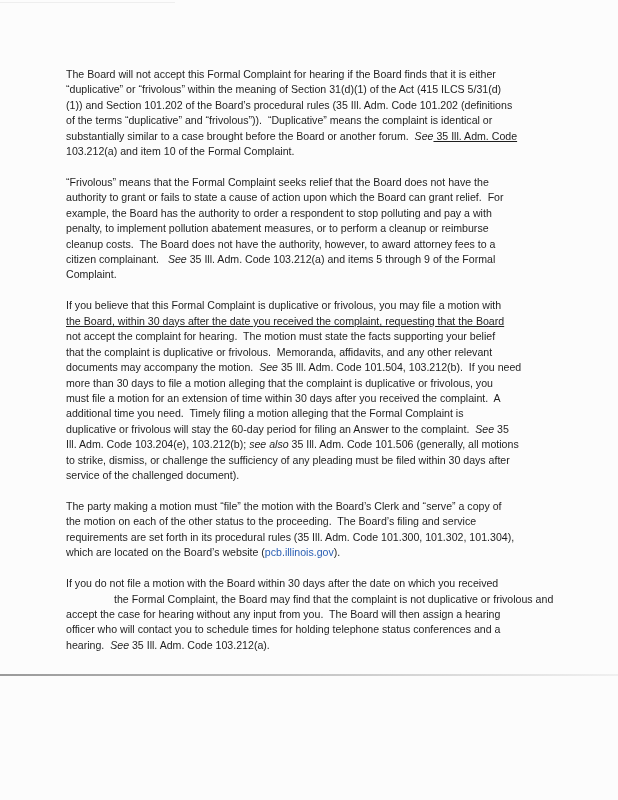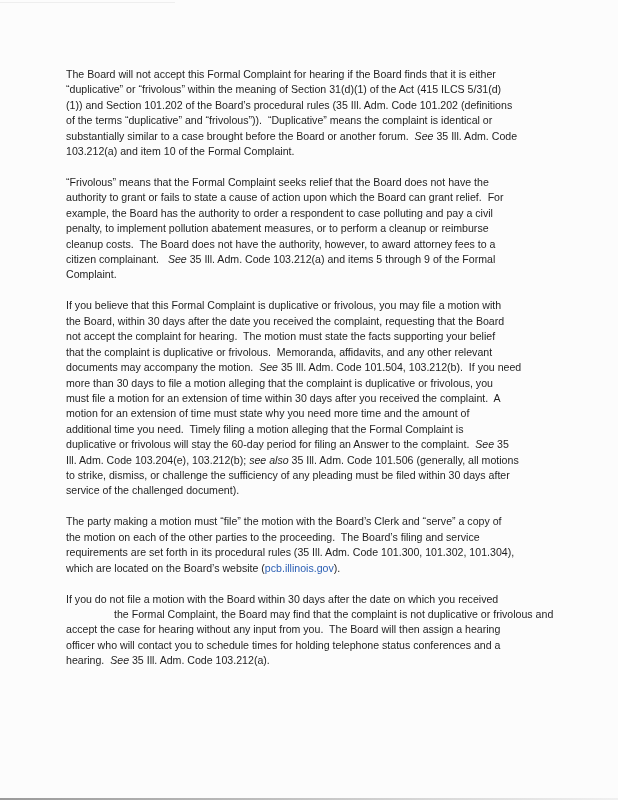--- a/index.html
+++ b/index.html
@@ -10,21 +10,21 @@
   body {
     width: 618px;
     height: 800px;
     position: relative;
     overflow: hidden;
   }
   .page {
     position: absolute;
     left: 0; top: 0;
     width: 618px;
-    height: 800px;
+    height: 676px;
     background: #fcfcfc;
   }
   .topline {
     position: absolute;
     left: 0; top: 2px;
     width: 175px; height: 1px;
     background: #eeeeee;
   }
   .bottomline {
     position: absolute;
@@ -57,50 +57,49 @@
 <body>
 
 <div class="page">
   <div class="topline"></div>
   <div class="content" id="content">
       <p class="para">
         <span class="line"><span style="white-space: pre;">The Board will not accept this Formal Complaint for hearing if the Board finds that it is either</span></span>
         <span class="line"><span style="white-space: pre;">“duplicative” or “frivolous” within the meaning of Section 31(d)(1) of the Act (415 ILCS 5/31(d)</span></span>
         <span class="line"><span style="white-space: pre;">(1)) and Section 101.202 of the Board’s procedural rules (35 Ill. Adm. Code 101.202 (definitions</span></span>
         <span class="line"><span style="white-space: pre;">of the terms “duplicative” and “frivolous”)).  “Duplicative” means the complaint is identical or</span></span>
-        <span class="line"><span style="white-space: pre;">substantially similar to a case brought before the Board or another forum.  </span><em style="white-space: pre;">See</em><span style="white-space: pre;"> 35 Ill. Adm. Code</span></span>
+        <span class="line"><span style="white-space: pre;">substantially similar to a case brought before the Board or another forum.  </span><em style="white-space: pre;">See</em><span style="white-space: pre; text-decoration: underline;"> 35 Ill. Adm. Code</span></span>
         <span class="line"><span style="white-space: pre; text-align: right;">103.212(a) and item 10 of the Formal Complaint.</span></span>
       </p>
       <p class="para">
         <span class="line"><span style="white-space: pre;">“Frivolous” means that the Formal Complaint seeks relief that the Board does not have the</span></span>
         <span class="line"><span style="white-space: pre;">authority to grant or fails to state a cause of action upon which the Board can grant relief.  For</span></span>
-        <span class="line"><span style="white-space: pre;">example, the Board has the authority to order a respondent to case polluting and pay a civil</span></span>
+        <span class="line"><span style="white-space: pre;">example, the Board has the authority to order a respondent to stop polluting and pay a with</span></span>
         <span class="line"><span style="white-space: pre;">penalty, to implement pollution abatement measures, or to perform a cleanup or reimburse</span></span>
         <span class="line"><span style="white-space: pre;">cleanup costs.  The Board does not have the authority, however, to award attorney fees to a</span></span>
         <span class="line"><span style="white-space: pre;">citizen complainant.   </span><em style="white-space: pre;">See</em><span style="white-space: pre;"> 35 Ill. Adm. Code 103.212(a) and items 5 through 9 of the Formal</span></span>
         <span class="line"><span style="white-space: pre;">Complaint.</span></span>
       </p>
       <p class="para">
         <span class="line"><span style="white-space: pre;">If you believe that this Formal Complaint is duplicative or frivolous, you may file a motion with</span></span>
-        <span class="line"><span style="white-space: pre;">the Board, within 30 days after the date you received the complaint, requesting that the Board</span></span>
+        <span class="line"><span style="white-space: pre; text-decoration: underline;">the Board, within 30 days after the date you received the complaint, requesting that the Board</span></span>
         <span class="line"><span style="white-space: pre;">not accept the complaint for hearing.  The motion must state the facts supporting your belief</span></span>
         <span class="line"><span style="white-space: pre;">that the complaint is duplicative or frivolous.  Memoranda, affidavits, and any other relevant</span></span>
         <span class="line"><span style="white-space: pre;">documents may accompany the motion.  </span><em style="white-space: pre;">See</em><span style="white-space: pre;"> 35 Ill. Adm. Code 101.504, 103.212(b).  If you need</span></span>
         <span class="line"><span style="white-space: pre;">more than 30 days to file a motion alleging that the complaint is duplicative or frivolous, you</span></span>
         <span class="line"><span style="white-space: pre;">must file a motion for an extension of time within 30 days after you received the complaint.  A</span></span>
-        <span class="line"><span style="white-space: pre;">motion for an extension of time must state why you need more time and the amount of</span></span>
         <span class="line"><span style="white-space: pre;">additional time you need.  Timely filing a motion alleging that the Formal Complaint is</span></span>
         <span class="line"><span style="white-space: pre;">duplicative or frivolous will stay the 60-day period for filing an Answer to the complaint.  </span><em style="white-space: pre;">See</em><span style="white-space: pre; margin-top: 16px;"> 35</span></span>
         <span class="line"><span style="white-space: pre;">Ill. Adm. Code 103.204(e), 103.212(b); </span><em style="white-space: pre;">see also</em><span style="white-space: pre;"> 35 Ill. Adm. Code 101.506 (generally, all motions</span></span>
         <span class="line"><span style="white-space: pre;">to strike, dismiss, or challenge the sufficiency of any pleading must be filed within 30 days after</span></span>
         <span class="line"><span style="white-space: pre;">service of the challenged document).</span></span>
       </p>
       <p class="para">
         <span class="line"><span style="white-space: pre;">The party making a motion must “file” the motion with the Board’s Clerk and “serve” a copy of</span></span>
-        <span class="line"><span style="white-space: pre;">the motion on each of the other parties to the proceeding.  The Board’s filing and service</span></span>
+        <span class="line"><span style="white-space: pre;">the motion on each of the other status to the proceeding.  The Board’s filing and service</span></span>
         <span class="line"><span style="white-space: pre;">requirements are set forth in its procedural rules (35 Ill. Adm. Code 101.300, 101.302, 101.304),</span></span>
         <span class="line"><span style="white-space: pre;">which are located on the Board’s website (</span><span class="link" style="color: rgb(43, 95, 180); white-space: pre;">pcb.illinois.gov</span><span style="white-space: pre;">).</span></span>
       </p>
       <p class="para">
         <span class="line"><span style="white-space: pre;">If you do not file a motion with the Board within 30 days after the date on which you received</span></span>
         <span class="line"><span style="white-space: pre; margin-left: 48px;">the Formal Complaint, the Board may find that the complaint is not duplicative or frivolous and</span></span>
         <span class="line"><span style="white-space: pre;">accept the case for hearing without any input from you.  The Board will then assign a hearing</span></span>
         <span class="line"><span style="white-space: pre;">officer who will contact you to schedule times for holding telephone status conferences and a</span></span>
         <span class="line"><span style="white-space: pre;">hearing.  </span><em style="white-space: pre;">See</em><span style="white-space: pre;"> 35 Ill. Adm. Code 103.212(a).</span></span>
       </p>

